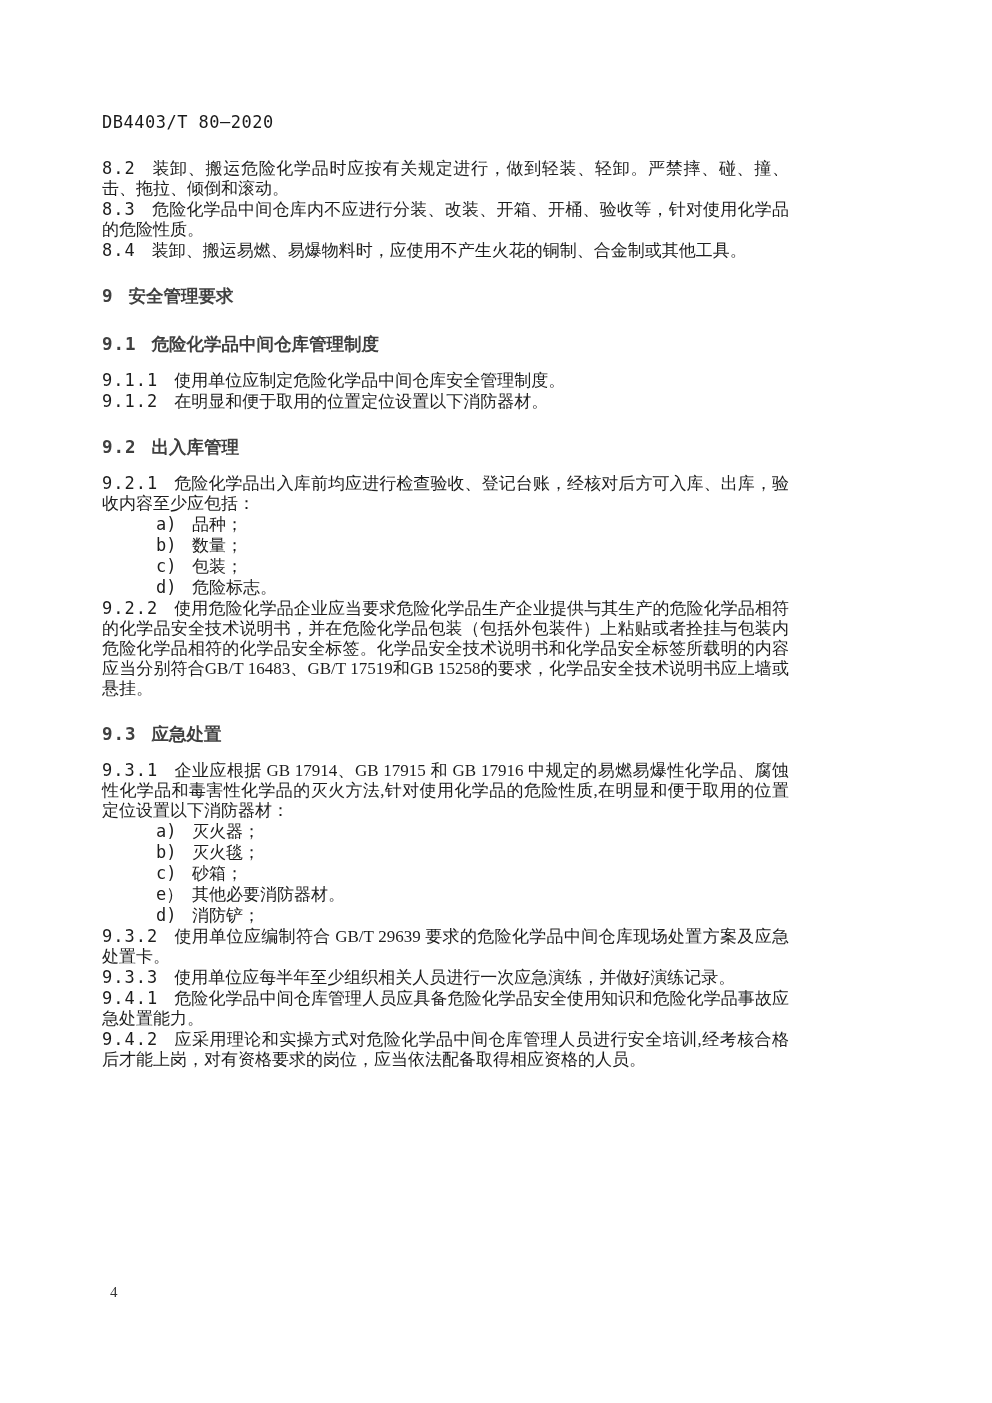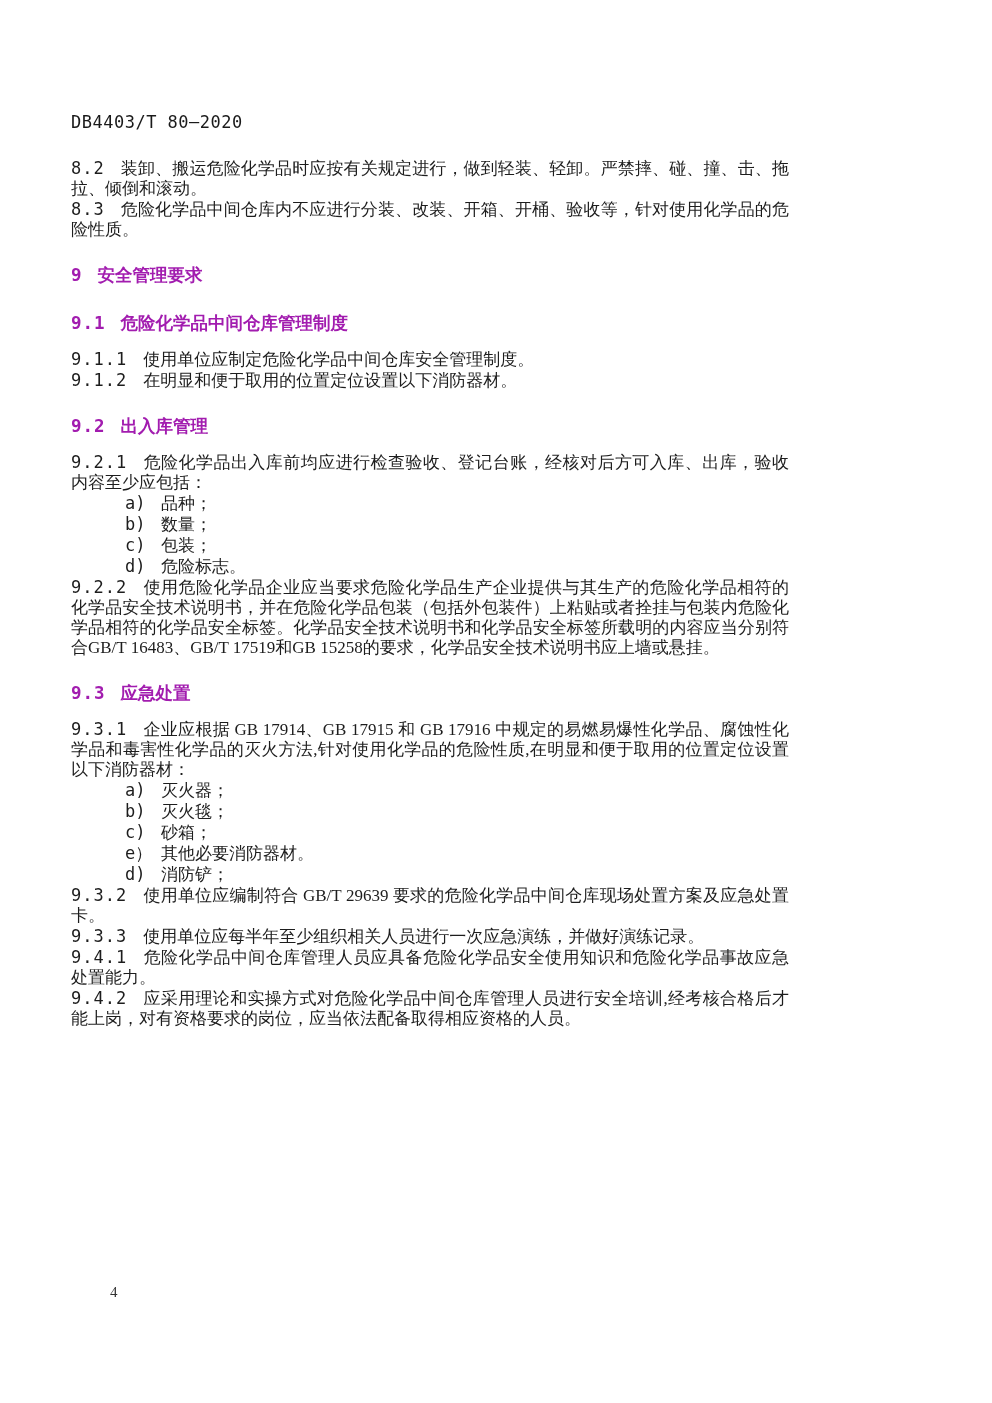--- a/index.html
+++ b/index.html
@@ -6,21 +6,21 @@
     margin: 0;
     padding: 0;
     background: #ffffff;
   }
   .page {
     position: relative;
     width: 876px;
     height: 1403px;
     background: #ffffff;
     box-sizing: border-box;
-    padding: 112px 87px 0 71px;
+    padding: 112px 87px 0 102px;
     color: #1d1d1d;
     overflow: hidden;
   }
   .doc-header {
     margin: 0 0 26px 0;
   }
   .doc-num {
     font-family: "DejaVu Sans Mono", "Liberation Mono", monospace;
     font-size: 17px;
     letter-spacing: 0.5px;
@@ -39,21 +39,21 @@
     font-family: "DejaVu Sans Mono", "Liberation Mono", monospace;
     letter-spacing: 1px;
     margin-right: 16px;
   }
   .sec-heading {
     margin: 22px 0 13px 0;
     font-family: "Liberation Sans", "DejaVu Sans", sans-serif;
     font-weight: 700;
     font-size: 17.5px;
     line-height: 26px;
-    color: #a21caf;
+    color: #404040;
   }
   .sec-heading .num {
     font-family: "DejaVu Sans Mono", "Liberation Mono", monospace;
     font-weight: 700;
     letter-spacing: 1px;
     margin-right: 15px;
   }
   .list-item {
     font-family: "Liberation Serif", "DejaVu Serif", serif;
     font-size: 17px;
@@ -85,20 +85,21 @@
   <header class="doc-header">
     <span class="doc-num">DB4403/T 80—2020</span>
   </header>
 
   <main>
 
     <p class="clause"><span class="num">8.2</span><span>装卸、搬运危险化学品时应按有关规定进行，做到轻装、轻卸。严禁摔、碰、撞、击、拖拉、倾倒和滚动。</span></p>
 
     <p class="clause"><span class="num">8.3</span><span>危险化学品中间仓库内不应进行分装、改装、开箱、开桶、验收等，针对使用化学品的危险性质。</span></p>
 
+    <p class="clause"><span class="num">8.4</span><span>装卸、搬运易燃、易爆物料时，应使用不产生火花的铜制、合金制或其他工具。</span></p>
 
     <h1 class="sec-heading"><span class="num">9</span><span>安全管理要求</span></h1>
 
     <h2 class="sec-heading"><span class="num">9.1</span><span>危险化学品中间仓库管理制度</span></h2>
 
     <p class="clause"><span class="num">9.1.1</span><span>使用单位应制定危险化学品中间仓库安全管理制度。</span></p>
 
     <p class="clause"><span class="num">9.1.2</span><span>在明显和便于取用的位置定位设置以下消防器材。</span></p>
 
     <h2 class="sec-heading"><span class="num">9.2</span><span>出入库管理</span></h2>

